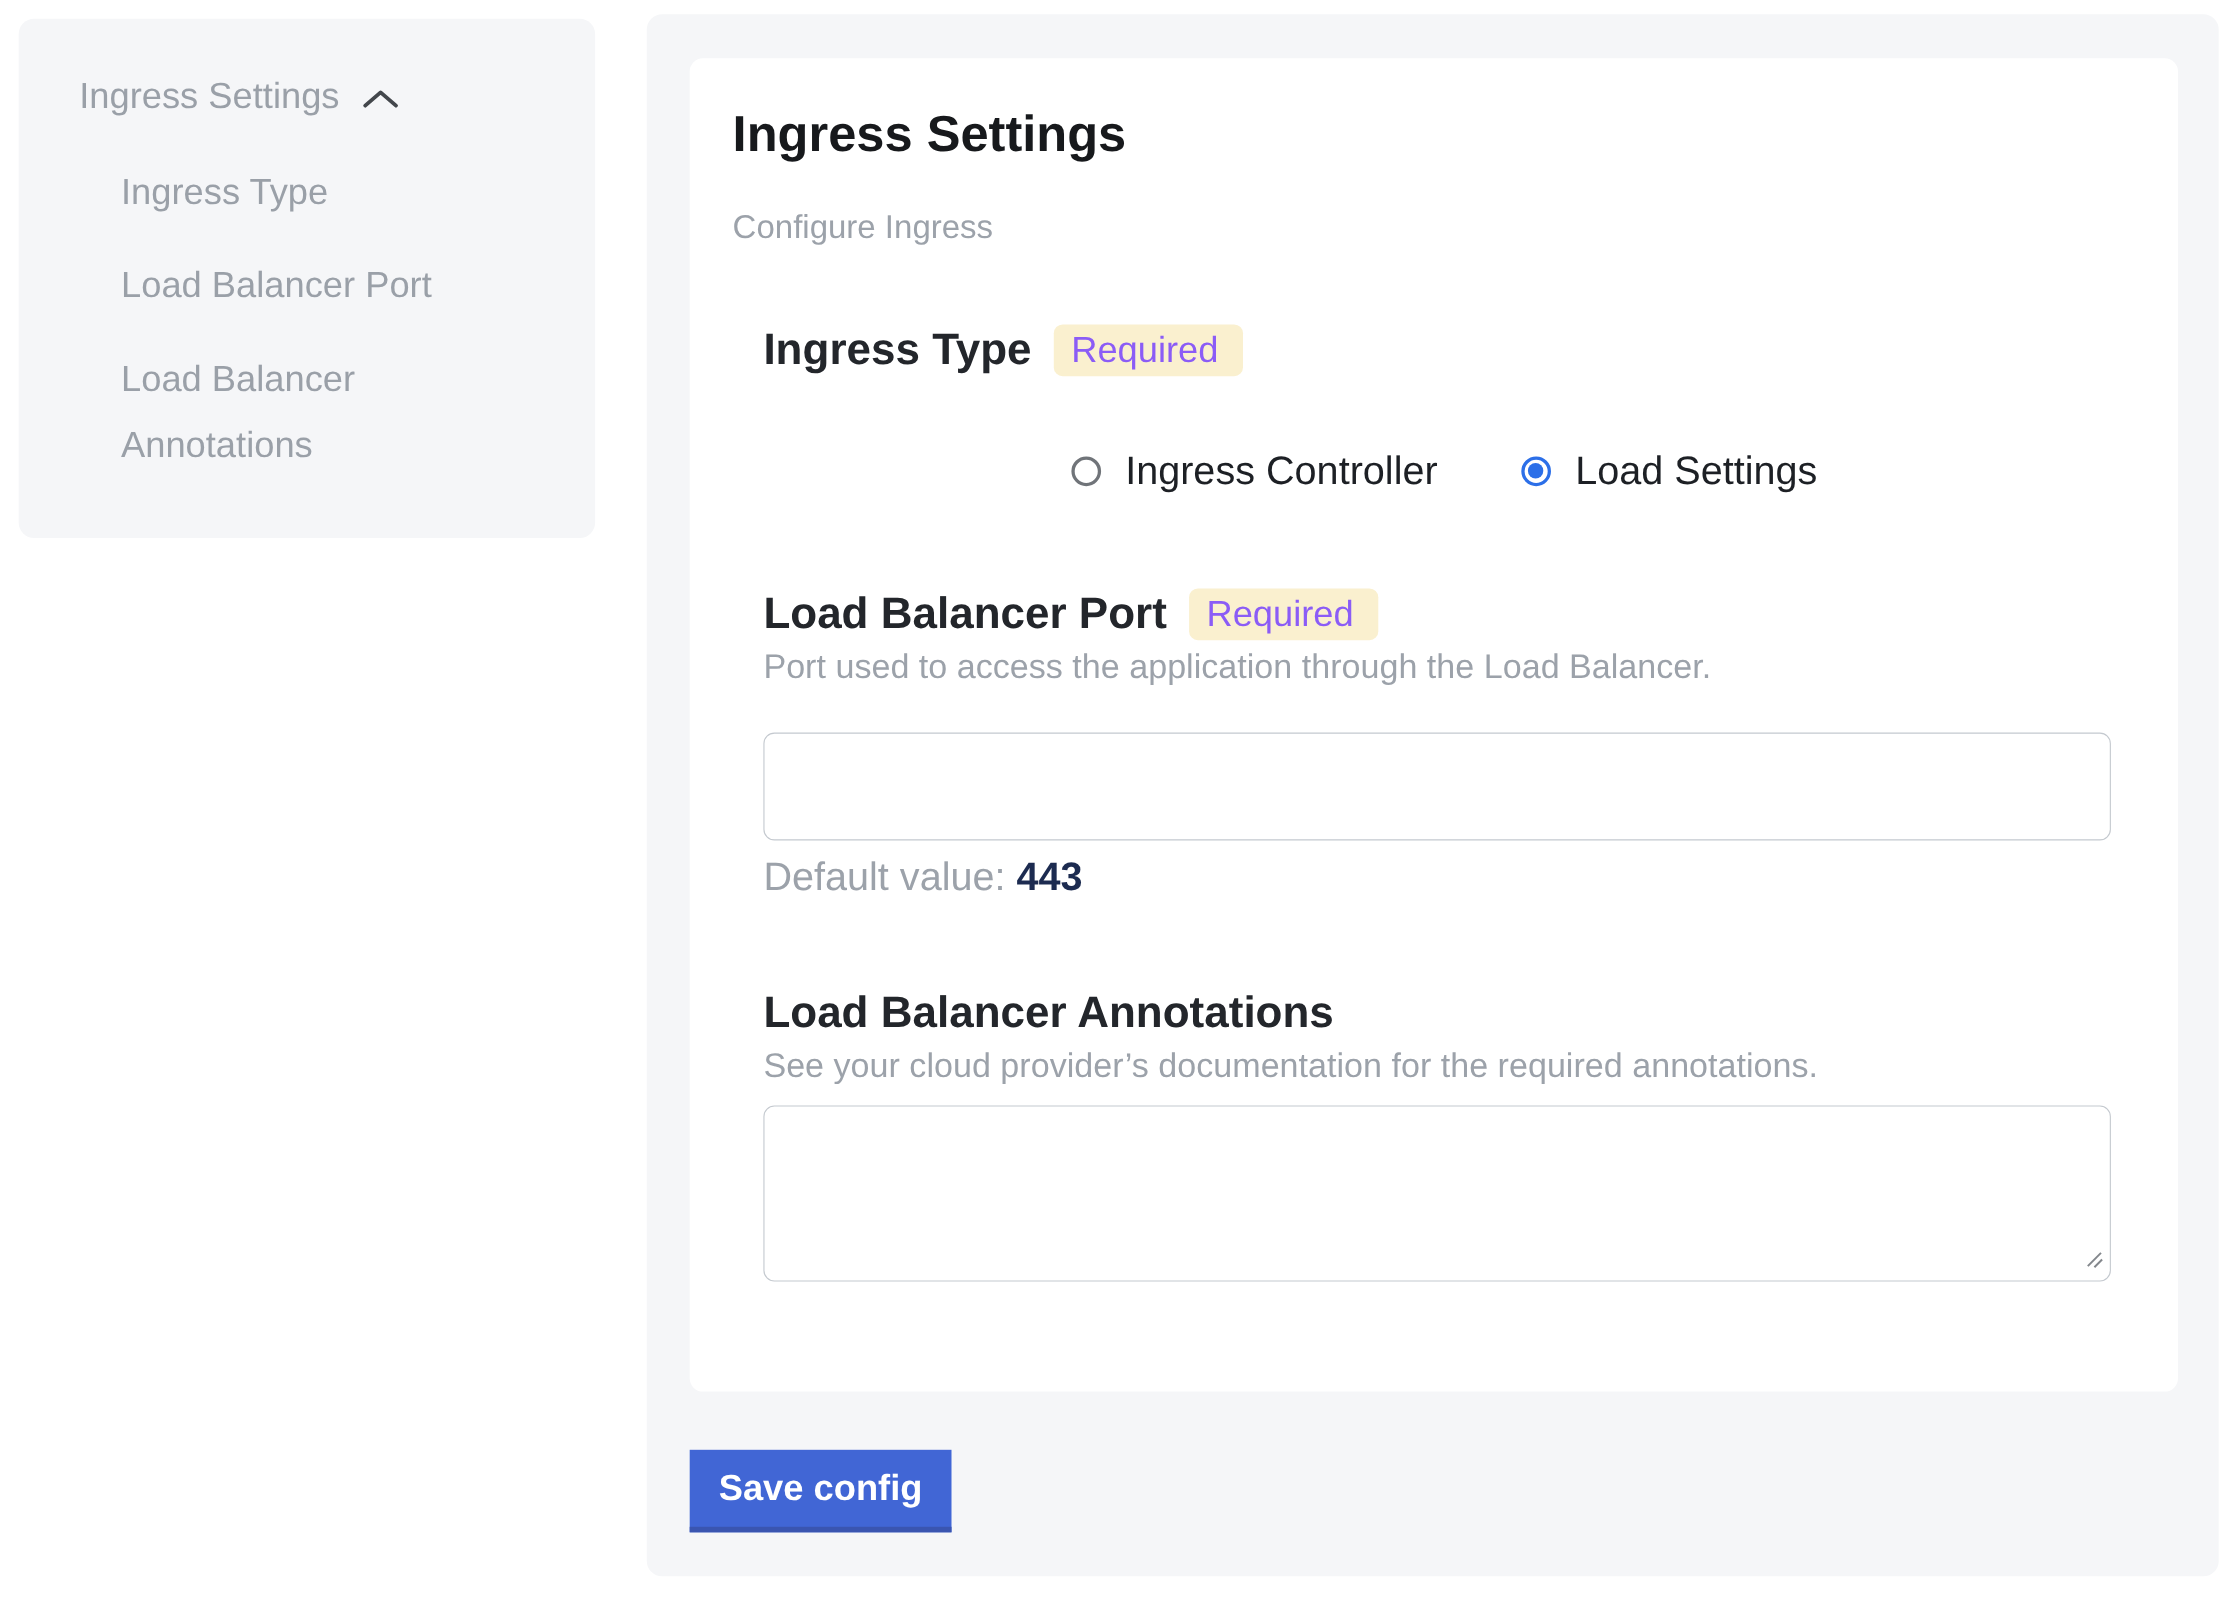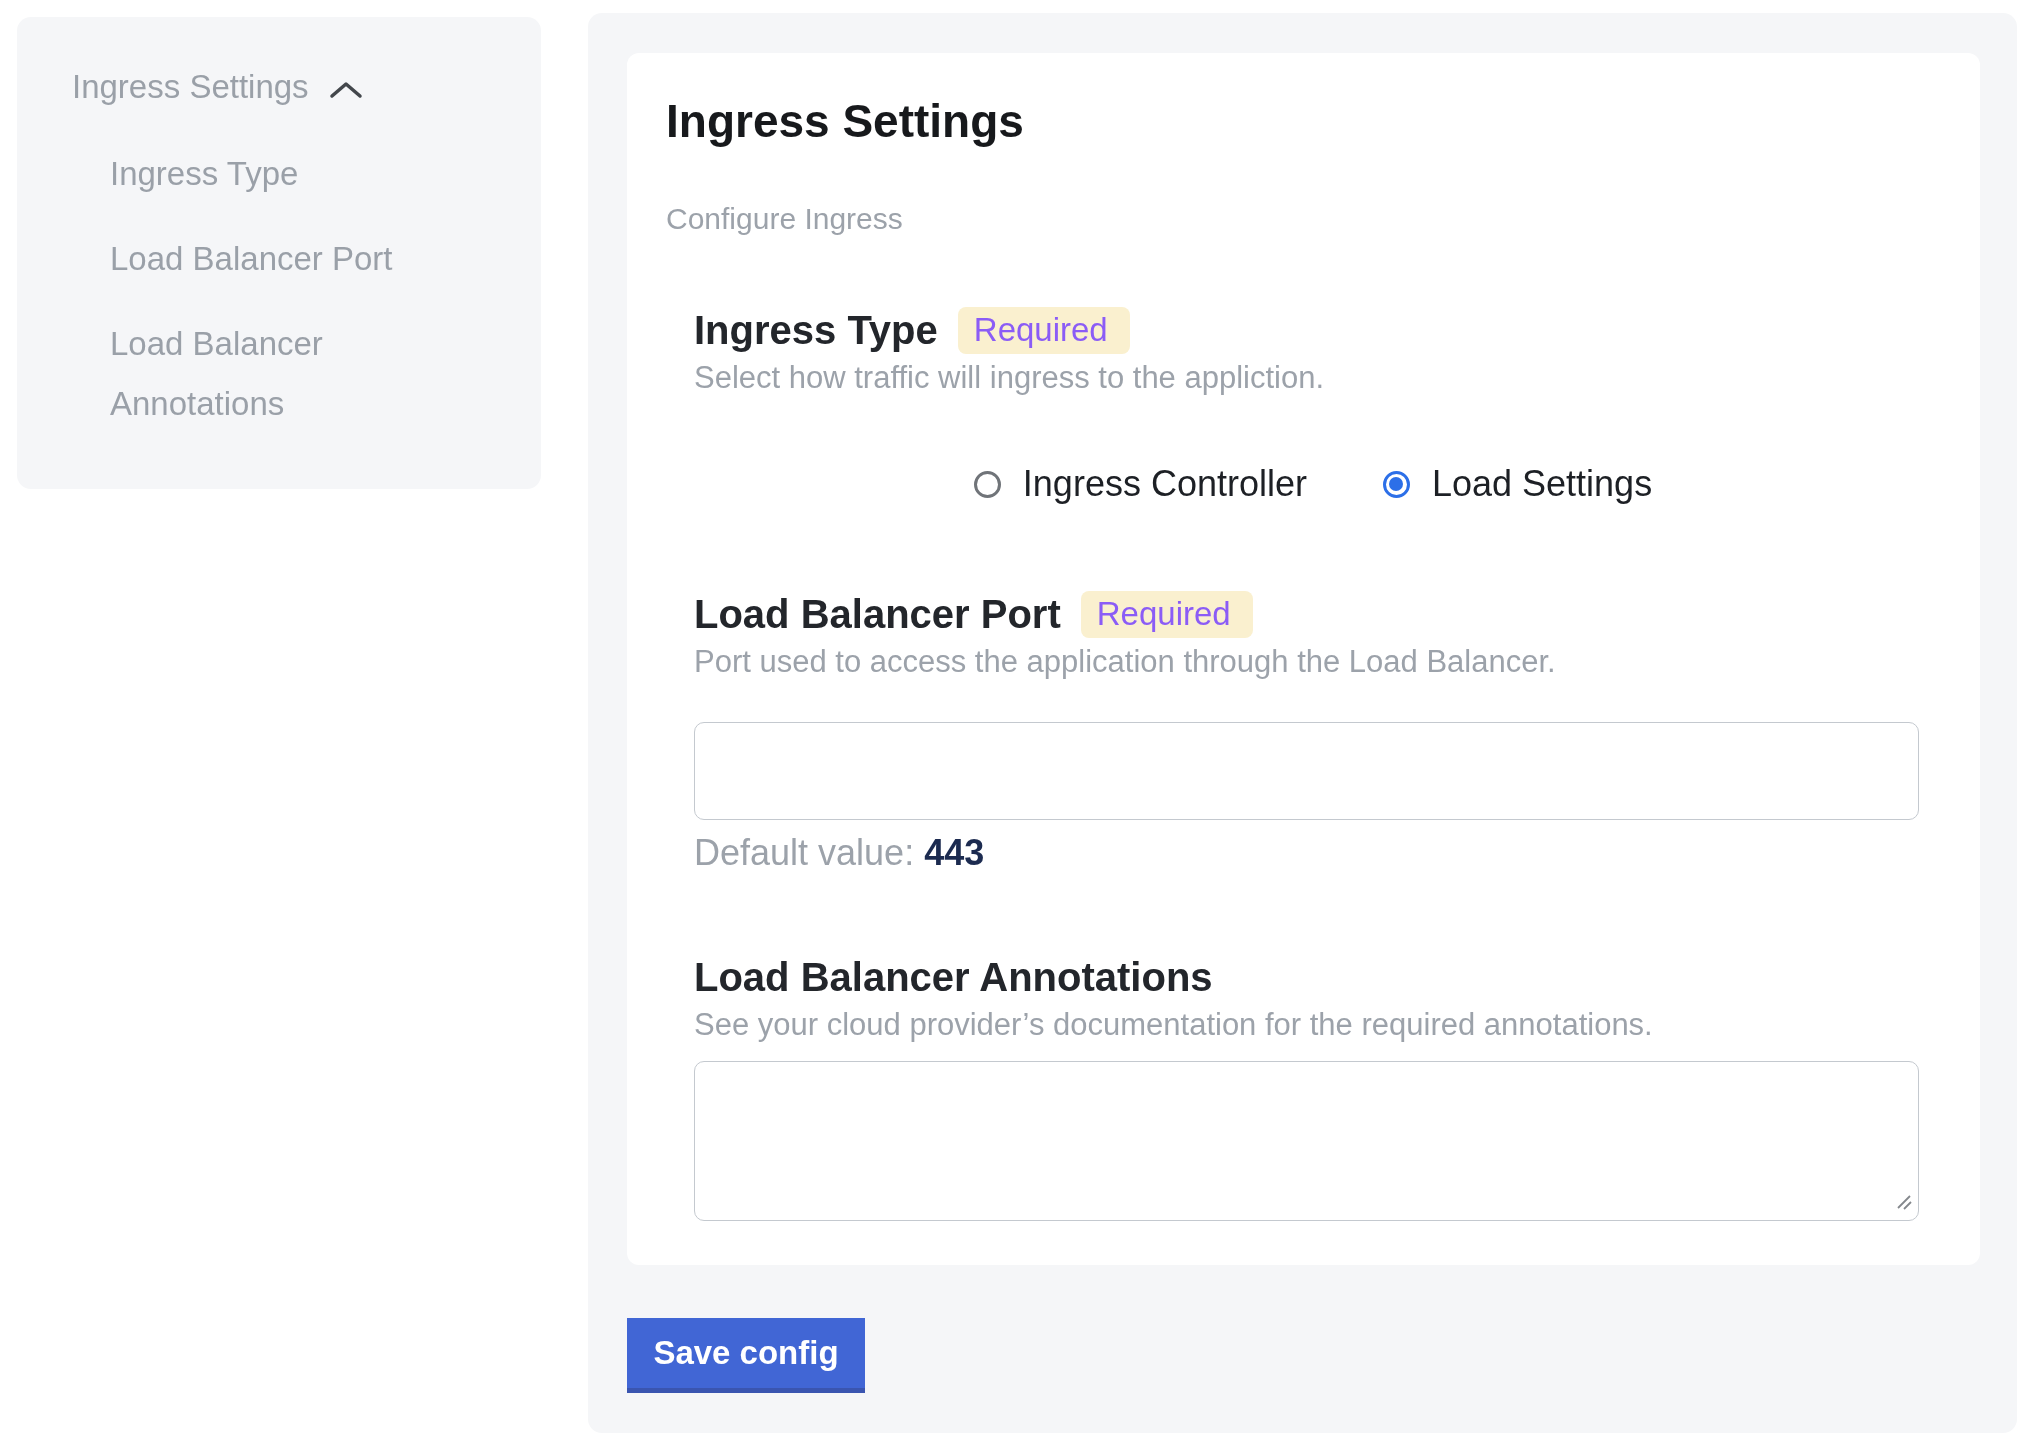--- a/index.html
+++ b/index.html
@@ -30,21 +30,21 @@
   }
   .card{
     position:absolute;left:39px;top:40px;width:1353px;height:1212px;
     background:#ffffff;border-radius:12px;box-sizing:border-box;
     padding:42px 48px 0 39px;
   }
   .card-title{
     font-size:46px;line-height:53px;font-weight:700;color:#17191c;margin:0;
   }
   .card-subtitle{
-    margin-top:52px;font-size:30px;line-height:38px;color:#9ca2aa;
+    margin-top:40px;font-size:30px;line-height:38px;color:#9ca2aa;
   }
   .sections{margin-left:28px;}
   .section-1{margin-top:68px;}
   .section-2{margin-top:84px;}
   .section-3{margin-top:80px;}
   .section-heading{
     display:flex;align-items:center;gap:20px;
     font-size:40px;line-height:48px;font-weight:600;color:#23262b;
   }
   .badge{
@@ -123,21 +123,20 @@
     <h1 class="card-title">Ingress Settings</h1>
     <div class="card-subtitle">Configure Ingress</div>
 
     <div class="sections">
 
       <div class="section section-1">
         <div class="section-heading">
           <span>Ingress Type</span>
           <span class="badge">Required</span>
         </div>
-        <div class="section-desc">Select how traffic will ingress to the appliction.</div>
 
         <div class="radio-row">
           <div class="radio-option">
             <span class="radio-circle"></span>
             <span class="radio-label">Ingress Controller</span>
           </div>
           <div class="radio-option checked">
             <span class="radio-circle"></span>
             <span class="radio-label">Load Settings</span>
           </div>

